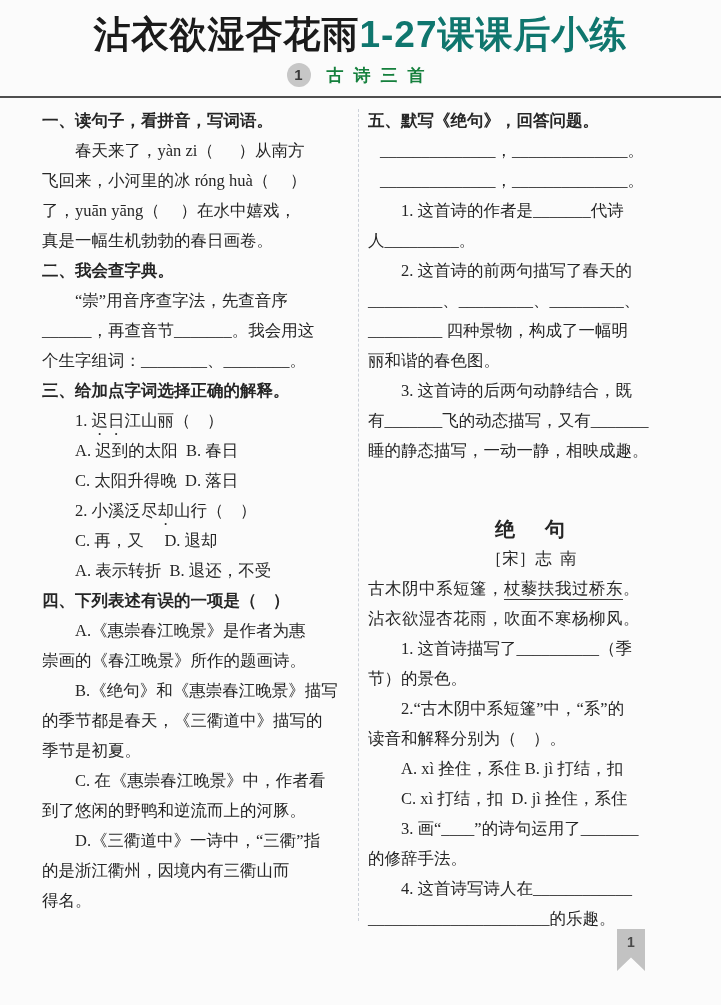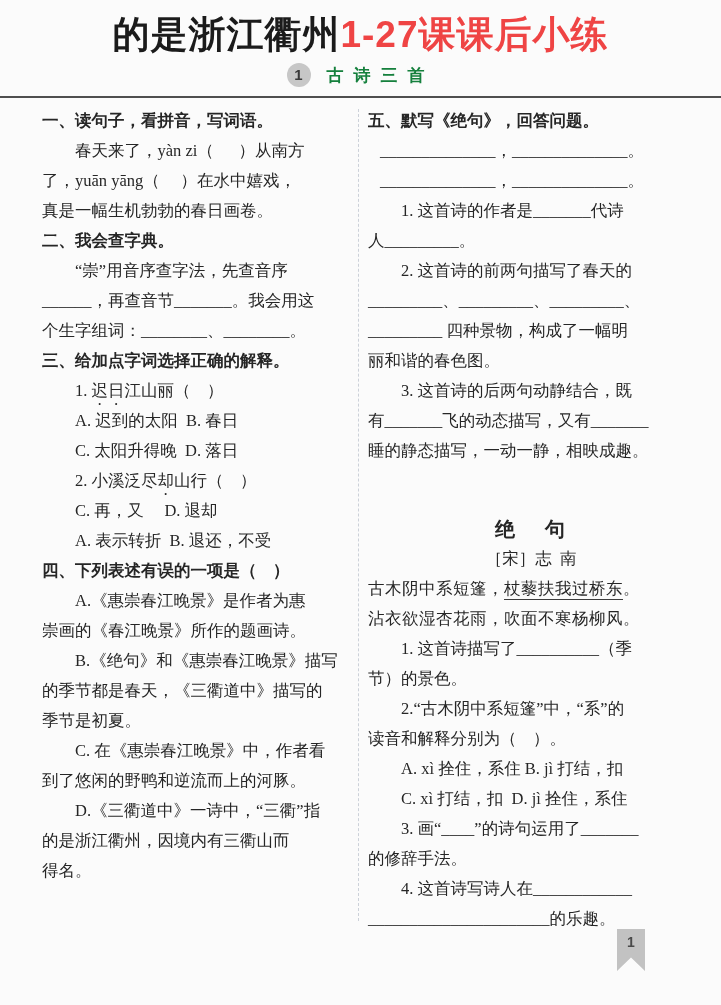--- a/index.html
+++ b/index.html
@@ -12,21 +12,21 @@
     overflow:hidden;
   }
   
   .hdr{padding-top:12px;}
   .title{
     font-family:"Liberation Sans", sans-serif;
     font-size:37px;font-weight:bold;
     text-align:center;margin:0;line-height:46px;
     color:#1b1b1b;letter-spacing:1px;
   }
-  .t-red{color:#ef4444;}
+  .t-red{color:#0f766e;}
   .lesson-row{text-align:center;margin:5px 0 7px 0;height:26px;}
   .lesson-badge{
     display:inline-block;width:24px;height:24px;border-radius:50%;
     background:#c7c7c7;color:#3a3a3a;
     font-family:"Liberation Sans", sans-serif;font-weight:bold;
     font-size:15px;line-height:24px;text-align:center;
     vertical-align:middle;margin-right:16px;
   }
   .lesson-title{
     font-family:Liberation Sans, sans-serif;font-weight:bold;
@@ -61,32 +61,33 @@
     clip-path:polygon(0 0,100% 0,100% 100%,50% 68%,0 100%);
     text-align:center;
     font-family:"Liberation Sans", sans-serif;
     font-size:14px;font-weight:bold;color:#4a4a4a;line-height:27px;
   }
 </style>
 </head>
 <body>
 
 <header class="hdr">
-  <h1 class="title"><span>的是浙江衢州</span><span class="t-red">1-27课课后小练</span></h1>
+  <h1 class="title"><span>沾衣欲湿杏花雨</span><span class="t-red">1-27课课后小练</span></h1>
   <div class="lesson-row">
     <span class="lesson-badge">1</span><span class="lesson-title">古诗三首</span>
   </div>
 </header>
 <div class="rule"></div>
 
 <main class="cols">
 
   <section class="col left">
     <div class="ln h">一、读句子，看拼音，写词语。</div>
     <div class="ln ind">春天来了，yàn zi（&nbsp;&nbsp;&nbsp;&nbsp;&nbsp;&nbsp;）从南方</div>
+    <div class="ln">飞回来，小河里的冰 róng huà（&nbsp;&nbsp;&nbsp;&nbsp;&nbsp;）</div>
     <div class="ln">了，yuān yāng（&nbsp;&nbsp;&nbsp;&nbsp;&nbsp;）在水中嬉戏，</div>
     <div class="ln">真是一幅生机勃勃的春日画卷。</div>
     <div class="ln h">二、我会查字典。</div>
     <div class="ln ind">“崇”用音序查字法，先查音序</div>
     <div class="ln">______，再查音节_______。我会用这</div>
     <div class="ln">个生字组词：________、________。</div>
     <div class="ln h">三、给加点字词选择正确的解释。</div>
     <div class="ln ind"><span>1. </span><span class="dots">迟日</span><span>江山丽（&nbsp;&nbsp;&nbsp;&nbsp;）</span></div>
     <div class="ln ind">A. 迟到的太阳&nbsp;&nbsp;B. 春日</div>
     <div class="ln ind">C. 太阳升得晚&nbsp;&nbsp;D. 落日</div>

